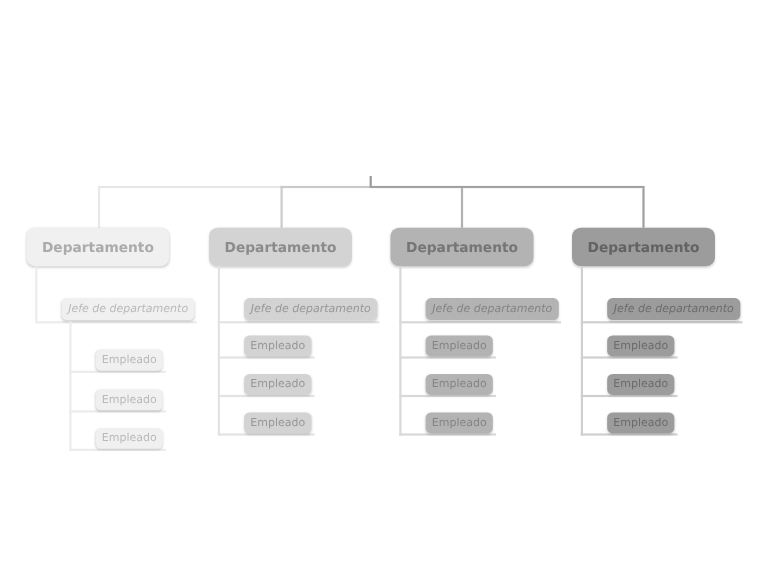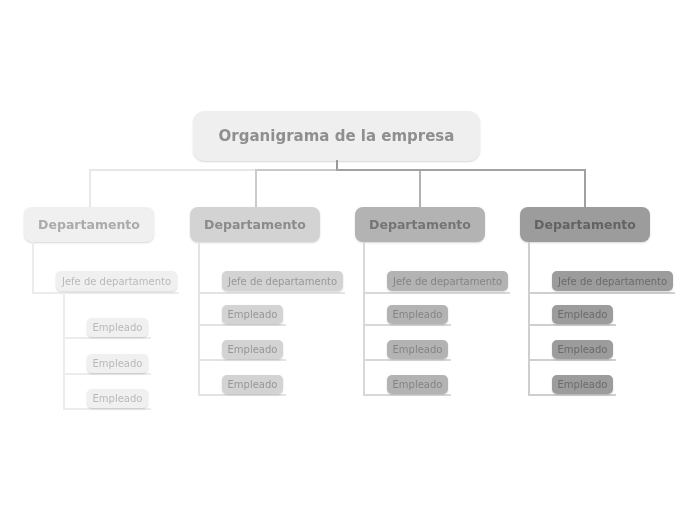--- a/index.html
+++ b/index.html
@@ -5,37 +5,34 @@
   html,body{margin:0;padding:0;background:#ffffff;}
   body{font-family:"DejaVu Sans","Liberation Sans",sans-serif;}
   #canvas{position:relative;width:697px;height:520px;background:#ffffff;overflow:hidden;}
   .node{position:absolute;display:flex;align-items:center;justify-content:center;
         box-shadow:0 1px 2px rgba(0,0,0,0.16);box-sizing:border-box;}
   .node span{white-space:nowrap;}
   .root{left:193px;top:111px;width:287px;height:50px;border-radius:12px;background:#efefef;}
   .root span{font-size:15px;font-weight:bold;color:#8f8f8f;}
   .dept{width:130px;height:35px;border-radius:8px;font-weight:bold;font-size:12.5px;}
   .child{height:20px;border-radius:5px;font-size:10px;}
-  .jefe{width:121px;}
+  .jefe{width:121px;font-style:italic;}
   .emp{width:61px;height:19px;}
   .line{position:absolute;}
   
   .bg0{background:#f0f0f0;} .bg1{background:#d3d3d3;} .bg2{background:#b3b3b3;} .bg3{background:#9c9c9c;}
   .dt0{color:#ababab;} .dt1{color:#8b8b8b;} .dt2{color:#757575;} .dt3{color:#636363;}
   .ct0{color:#b9b9b9;} .ct1{color:#979797;} .ct2{color:#848484;} .ct3{color:#6b6b6b;}
   .ln0{background:#ececec;} .ln1{background:#e3e3e3;} .ln2{background:#d8d8d8;} .ln3{background:#cfcfcf;}
 </style>
 </head>
 <body>
 
 <div id="canvas">
 
-  <div class="node root">
-    <span>Organigrama de la empresa</span>
-  </div>
 
   <div class="line" style="left:336px;top:160px;width:2px;height:10px;background:#9a9a9a;"></div>
   <div class="line" style="left:89px;top:169px;width:167px;height:2px;background:#e7e7e7;"></div>
   <div class="line" style="left:255px;top:169px;width:82px;height:2px;background:#c9c9c9;"></div>
   <div class="line" style="left:336px;top:169px;width:250px;height:2px;background:#a2a2a2;"></div>
   <div class="line" style="left:89px;top:169px;width:2px;height:38px;background:#e9e9e9;"></div>
   <div class="line" style="left:255px;top:169px;width:2px;height:38px;background:#cbcbcb;"></div>
   <div class="line" style="left:419px;top:171px;width:2px;height:36px;background:#b1b1b1;"></div>
   <div class="line" style="left:584px;top:171px;width:2px;height:36px;background:#a0a0a0;"></div>
 

